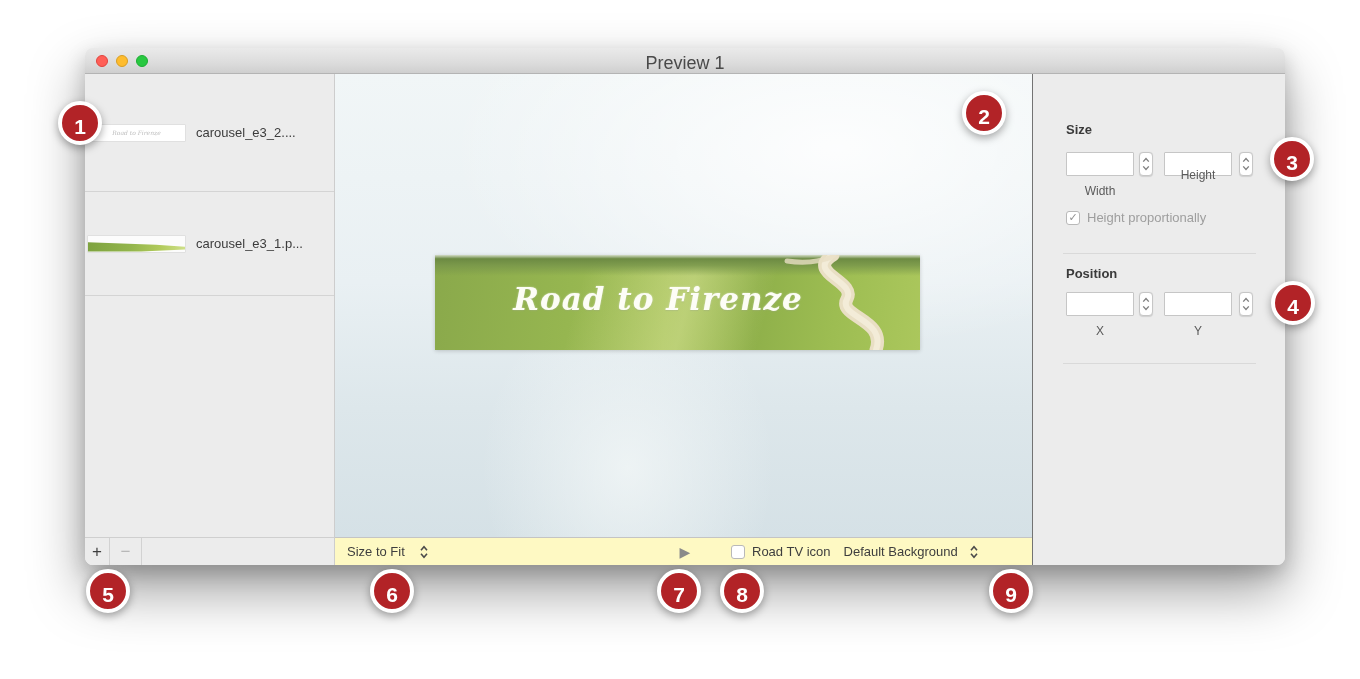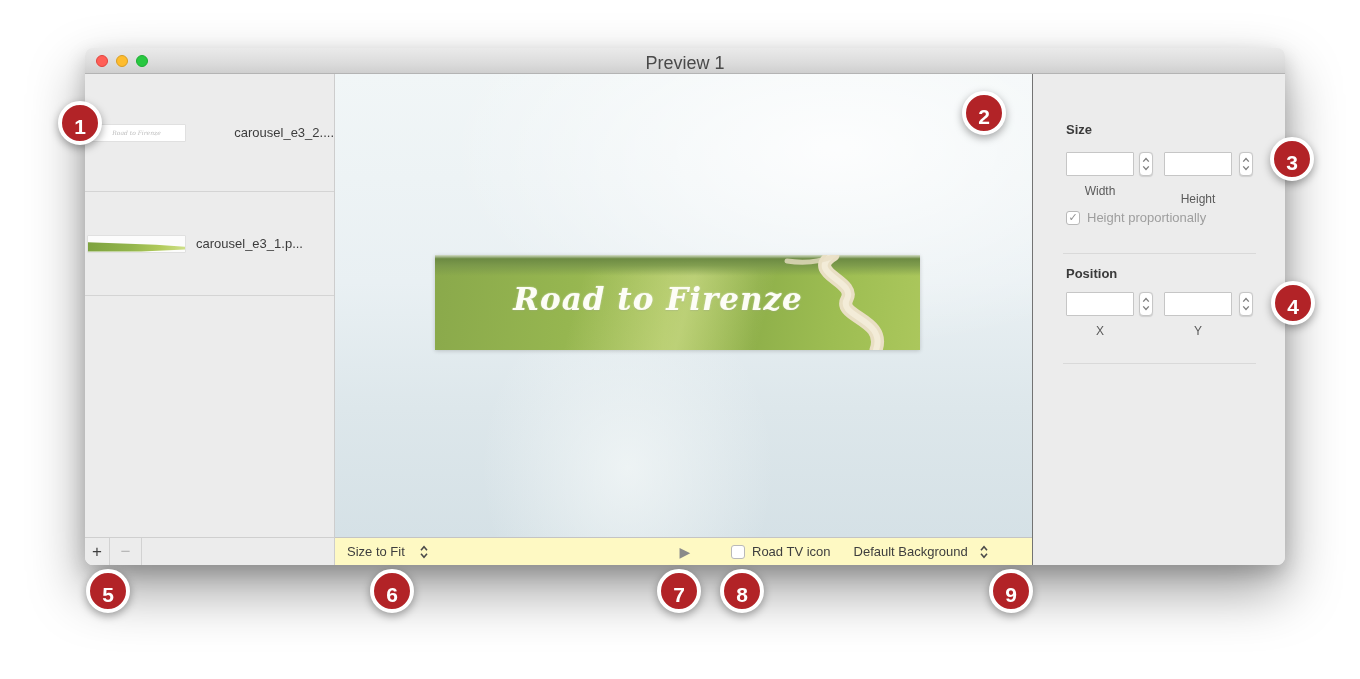--- a/index.html
+++ b/index.html
@@ -22,21 +22,21 @@
   .t-zoom  { left:51px; background:#29c841; border:0.5px solid #1dad33; }
 
   .content { position:absolute; left:0; top:26px; right:0; bottom:0; display:flex; }
 
   
   .side-col { width:250px; display:flex; flex-direction:column;
               background:#ececec; border-right:1px solid #cdcdcd; }
   .layer-list { flex:1; }
   .layer-row { position:relative; border-bottom:1px solid #d4d4d4;
                display:flex; align-items:center; }
-  .layer-row:nth-child(1){ height:118px;justify-content:space-between; }
+  .layer-row:nth-child(1){ height:118px; }
   .layer-row:nth-child(2){ height:104px; }
   .layer-row:nth-child(3){ height:108px; }
   .thumb { margin-left:3px; width:97px; flex:0 0 97px; position:relative;
            box-shadow:0 0 0 0.5px rgba(0,0,0,.10); overflow:hidden; background:#fff; }
   .thumb-0 { height:16px; display:flex; align-items:center; justify-content:center; }
   .thumb-0 .ghost-text { font-family:"DejaVu Serif",serif; font-style:italic;
                          font-size:6px; color:#bdbdbd; white-space:nowrap; }
   .thumb-1 { height:16px; background:#fcfcfc; }
   .thumb-1::after { content:""; position:absolute; inset:0;
       background:linear-gradient(96deg,#7da23f 0%,#93b54c 45%,#b2cb5c 75%,#cfe08a 100%);
@@ -82,21 +82,21 @@
   .play-btn { position:absolute; left:338px; top:0; height:100%; width:24px;
               display:flex; align-items:center; justify-content:center;
               background:none; border:none; font-size:14px; color:#8a8a8a; }
   .right-controls { position:absolute; left:396px; top:0; height:100%;
                     display:flex; align-items:center; gap:7px; }
   .checkbox { width:14px; height:14px; background:#fff; border:1px solid #b9b9b9;
               border-radius:3px; display:flex; align-items:center; justify-content:center;
               font-size:11px; color:#8f8f8f; }
   .checkbox .mark { visibility:hidden; line-height:1; }
   .checkbox.checked .mark { visibility:visible; }
-  .bg-popup { display:flex; align-items:center; gap:11px; margin-left:16px; cursor:default; }
+  .bg-popup { display:flex; align-items:center; gap:11px; margin-left:6px; cursor:default; }
 
   .updown { display:block; }
 
   
   .inspector { width:253px; background:#ececec; border-left:1px solid #737373;
                position:relative; }
   .insp-heading { position:absolute; left:33px; font-size:13px; font-weight:bold; color:#3a3a3a; }
   .h-size { top:48px; }  .h-pos { top:192px; }
   .field { position:absolute; width:68px; height:24px; background:#fff;
            border:1px solid #c6c6c6; border-radius:1px; font-size:12px; padding:0 4px;
@@ -108,21 +108,21 @@
   .stepper { position:absolute; width:14px; height:24px; background:#fff;
              border:1px solid #c6c6c6; border-radius:4px;
              display:flex; align-items:center; justify-content:center;
              box-shadow:0 0.5px 1px rgba(0,0,0,.12); }
   .s-width  { left:106px; top:78px; }
   .s-height { left:206px; top:78px; }
   .s-x      { left:106px; top:218px; }
   .s-y      { left:206px; top:218px; }
   .mini-label { position:absolute; font-size:12px; color:#5a5a5a; width:68px; text-align:center; }
   .l-width  { left:33px;  top:110px; }
-  .l-height { left:131px; top:118px; }
+  .l-height { left:131px; top:94px; }
   .l-x      { left:33px;  top:250px; }
   .l-y      { left:131px; top:250px; }
   .scale-row { position:absolute; left:33px; top:136px; display:flex; align-items:center; gap:7px; }
   .scale-row .scale-label { font-size:13px; color:#9e9e9e; }
   .divider { position:absolute; left:30px; width:193px; height:1px; background:#d9d9d9; }
   .d1 { top:179px; } .d2 { top:289px; }
 
   
   .badge { position:absolute; width:44px; height:44px; background:#b22327;
            border:4px solid #ffffff; border-radius:50%; color:#fff;

